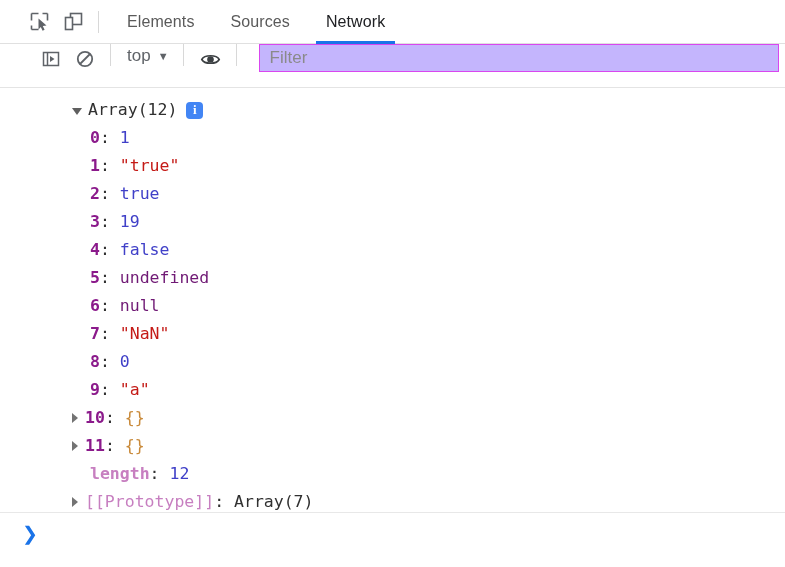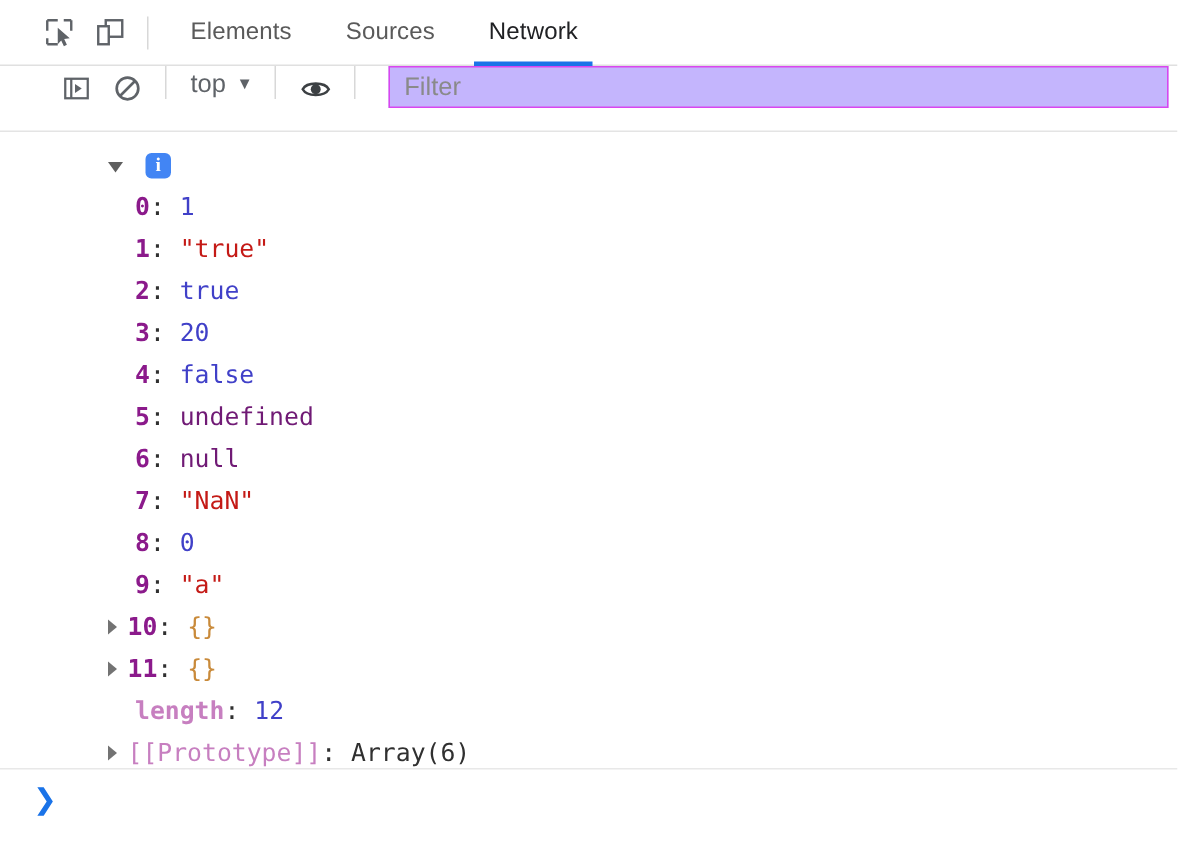--- a/index.html
+++ b/index.html
@@ -302,38 +302,39 @@
 
     <div class="filter-box">
       <input type="text" placeholder="Filter" style="">
     </div>
   </div>
 
   <div class="console-body">
 
     <div class="row indent-tri">
       <span class="tri open"></span>
+      <span class="t-header">Array(12)</span>
       <span class="info-badge">i</span>
     </div>
 
     <div id="entries">
         <div class="row indent-1"><span class="k-index">0</span><span class="t-colon">: </span><span class="v-num">1</span></div>
         <div class="row indent-1"><span class="k-index">1</span><span class="t-colon">: </span><span class="v-str">"true"</span></div>
         <div class="row indent-1"><span class="k-index">2</span><span class="t-colon">: </span><span class="v-bool">true</span></div>
-        <div class="row indent-1"><span class="k-index">3</span><span class="t-colon">: </span><span class="v-num">20</span></div>
+        <div class="row indent-1"><span class="k-index">3</span><span class="t-colon">: </span><span class="v-num">19</span></div>
         <div class="row indent-1"><span class="k-index">4</span><span class="t-colon">: </span><span class="v-bool">false</span></div>
         <div class="row indent-1"><span class="k-index">5</span><span class="t-colon">: </span><span class="v-void">undefined</span></div>
         <div class="row indent-1"><span class="k-index">6</span><span class="t-colon">: </span><span class="v-void">null</span></div>
         <div class="row indent-1"><span class="k-index">7</span><span class="t-colon">: </span><span class="v-str">"NaN"</span></div>
         <div class="row indent-1"><span class="k-index">8</span><span class="t-colon">: </span><span class="v-num">0</span></div>
         <div class="row indent-1"><span class="k-index">9</span><span class="t-colon">: </span><span class="v-str">"a"</span></div>
         <div class="row indent-tri"><span class="tri"></span><span class="k-index">10</span><span class="t-colon">: </span><span class="v-obj">{}</span></div>
         <div class="row indent-tri"><span class="tri"></span><span class="k-index">11</span><span class="t-colon">: </span><span class="v-obj">{}</span></div>
         <div class="row indent-1"><span class="k-prop">length</span><span class="t-colon">: </span><span class="v-num">12</span></div>
-        <div class="row indent-tri"><span class="tri"></span><span class="k-proto">[[Prototype]]</span><span class="t-colon">: </span><span class="v-plain">Array(6)</span></div>
+        <div class="row indent-tri"><span class="tri"></span><span class="k-proto">[[Prototype]]</span><span class="t-colon">: </span><span class="v-plain">Array(7)</span></div>
       </div>
 
   </div>
 
   <div class="prompt-sep"></div>
   <div class="prompt-row">
     <span class="prompt-chevron">❯</span>
     <input class="prompt-input" type="text" placeholder="" style="">
   </div>
 

